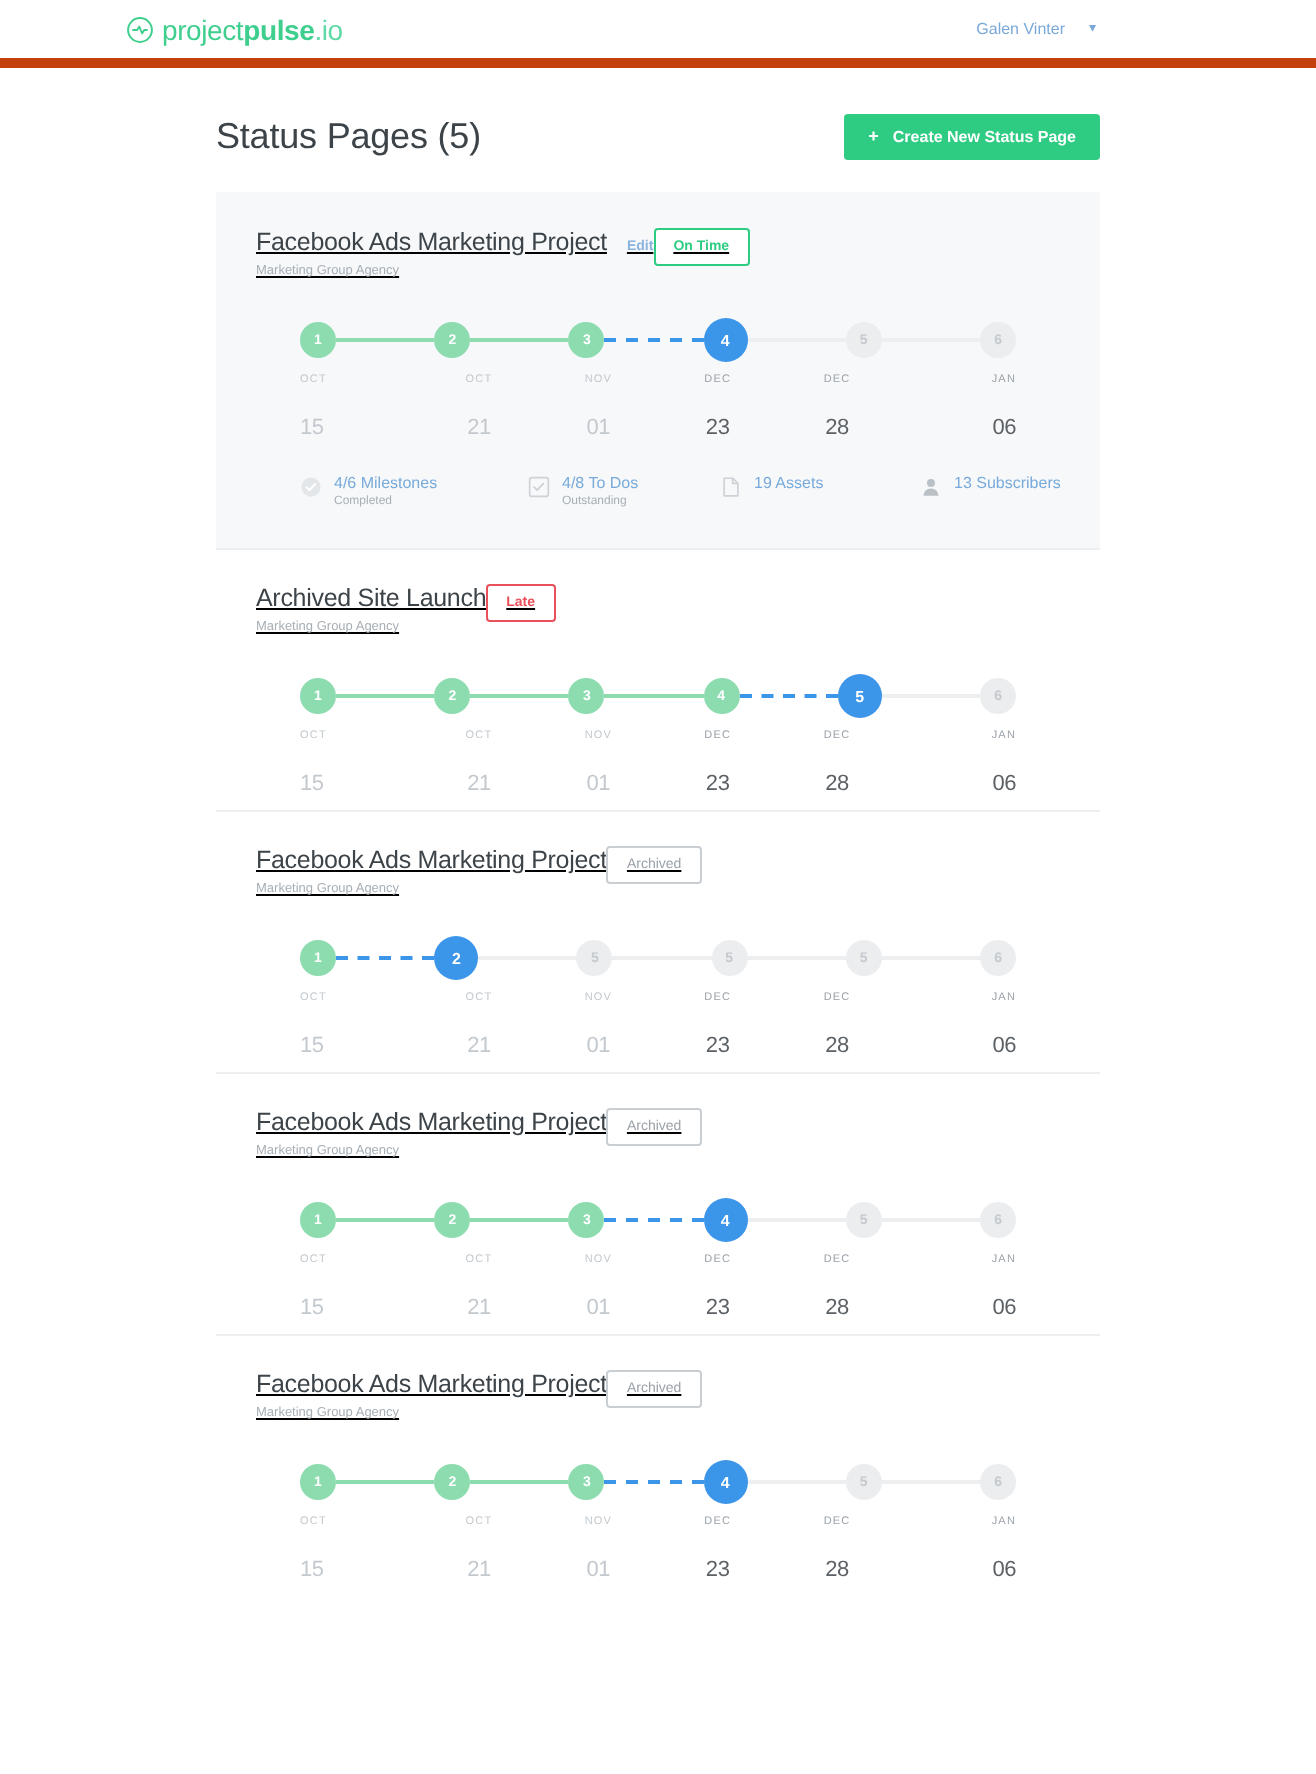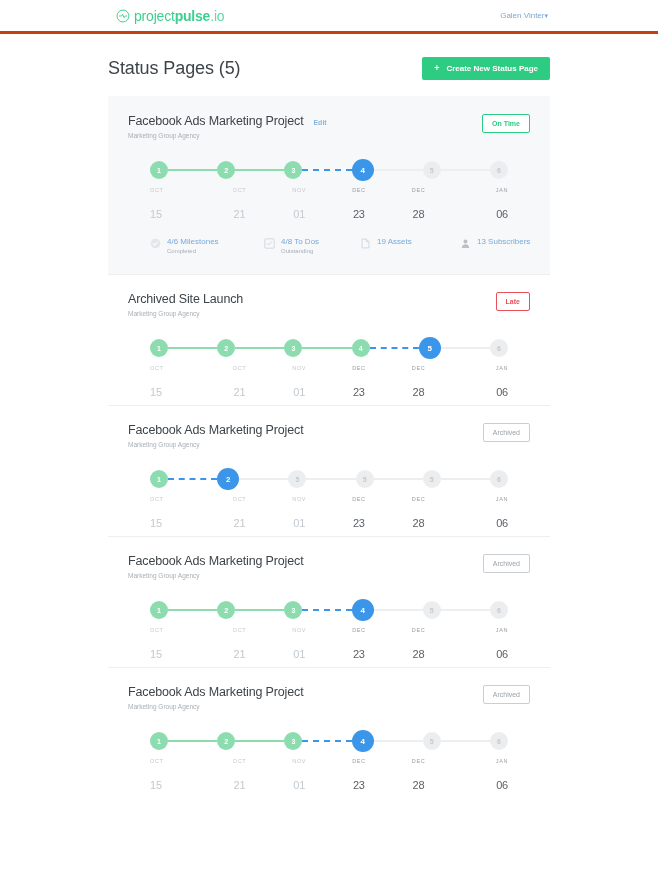--- a/index.html
+++ b/index.html
@@ -8,25 +8,25 @@
     width: 658px;
     height: 887px;
     background: #ffffff;
     font-family: "Liberation Sans", sans-serif;
     -webkit-font-smoothing: antialiased;
   }
 
   
   .topnav {
     height: 34px;
-    border-bottom: 3px solid #c2410c;
+    border-bottom: 5px solid #c2410c;
     display: flex;
     align-items: center;
     justify-content: space-between;
-    padding: 0 110px 0 116px;
+    padding: 0 110px 0 63px;
   }
   .logo {
     display: flex;
     align-items: center;
     gap: 4px;
     cursor: pointer;
   }
   .logo-mark {
     width: 14px; height: 14px;
     flex: 0 0 14px;
@@ -37,21 +37,21 @@
     color: #3ecf8e;
     letter-spacing: -0.2px;
     white-space: nowrap;
   }
   .logo-text .bold { font-weight: bold; }
   .logo-text .dim { color: #5fd9a5; }
 
   .user-menu {
     display: flex;
     align-items: center;
-    gap: 0;
+    gap: 12px;
     font-size: 8px;
     color: #7aa8d8;
     cursor: pointer;
     white-space: nowrap;
     margin-left: 13px;
   }
   .caret { font-size: 7px; color: #7aa8d8; line-height: 1; }
 
   
   .page {
@@ -96,21 +96,21 @@
   .card.divided::before {
     content: "";
     position: absolute;
     top: 0; left: 0; right: 0;
     height: 1px;
     background: #eceef0;
   }
   .card-head {
     display: flex;
     align-items: flex-start;
-    justify-content: space-between;
+    text-decoration: underline;
   }
   .card-titles { display: flex; flex-direction: column; }
   .title-row { display: flex; align-items: baseline; gap: 10px; }
   .card-title {
     font-size: 12.5px;
     color: #3d4449;
     font-weight: normal;
     letter-spacing: -0.15px;
     white-space: nowrap;
   }

